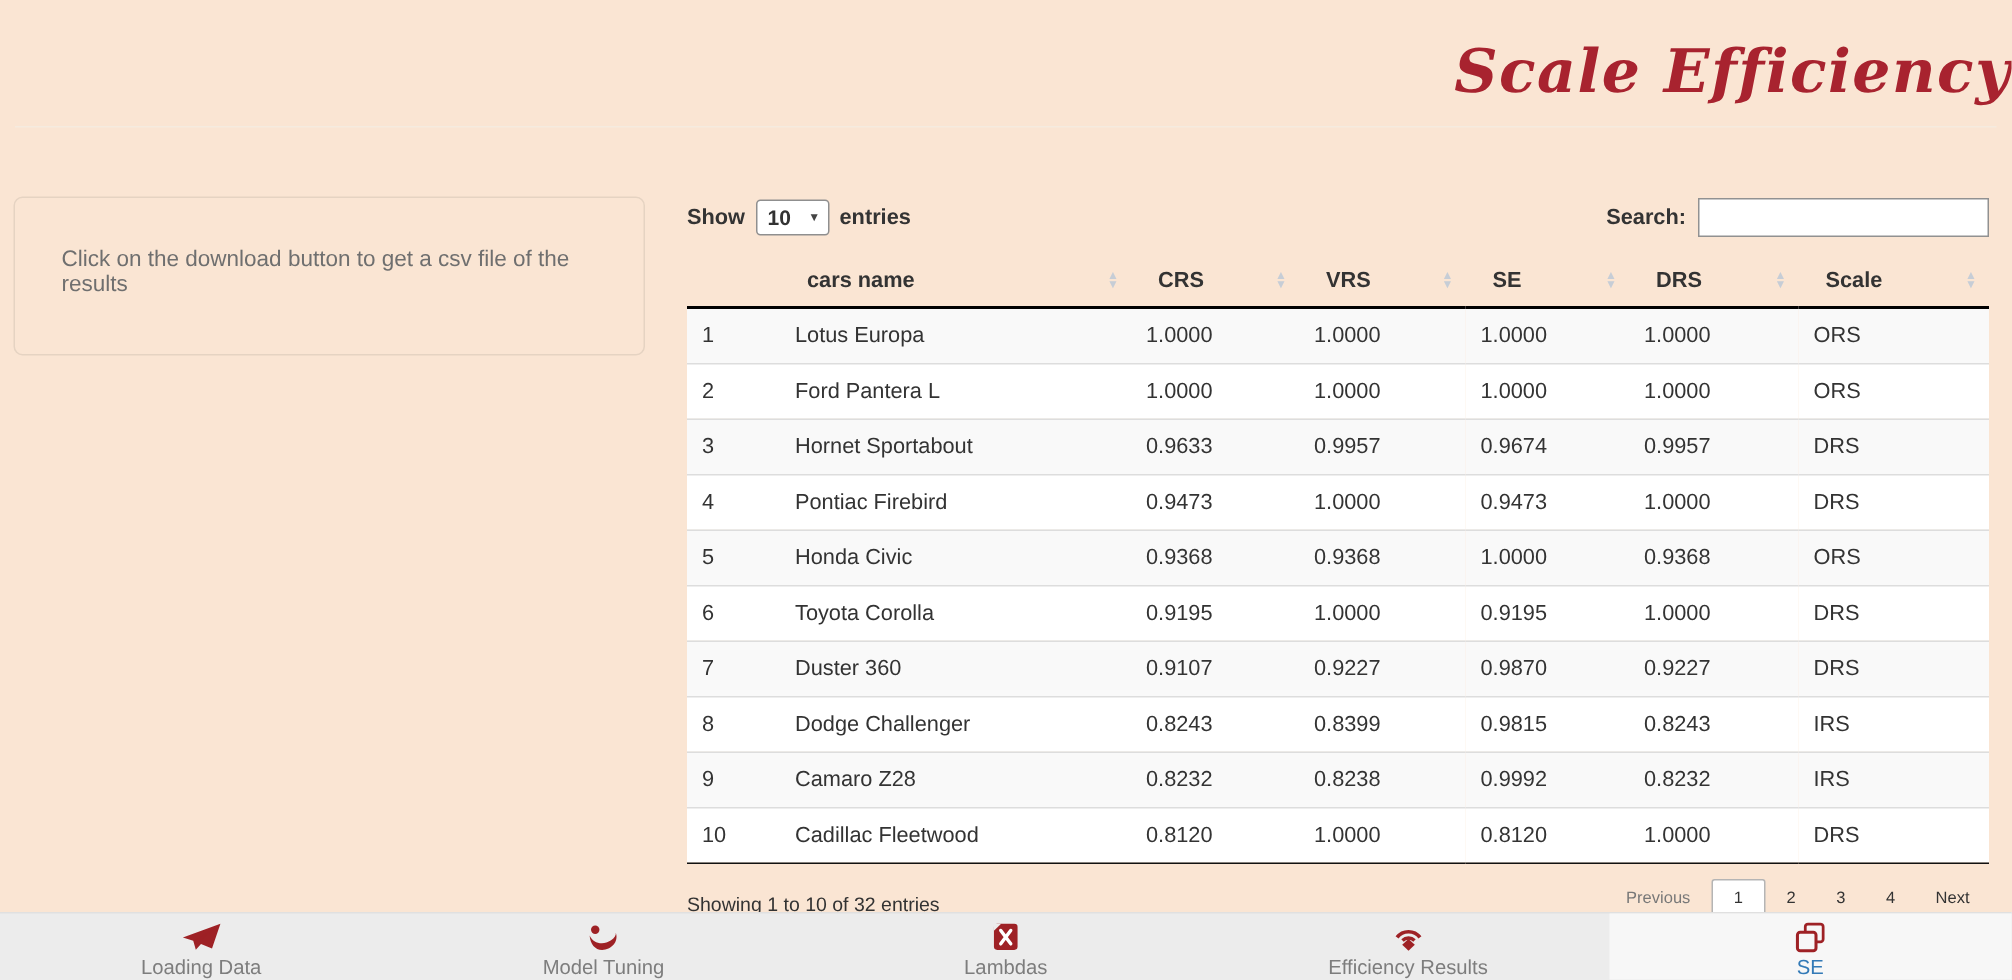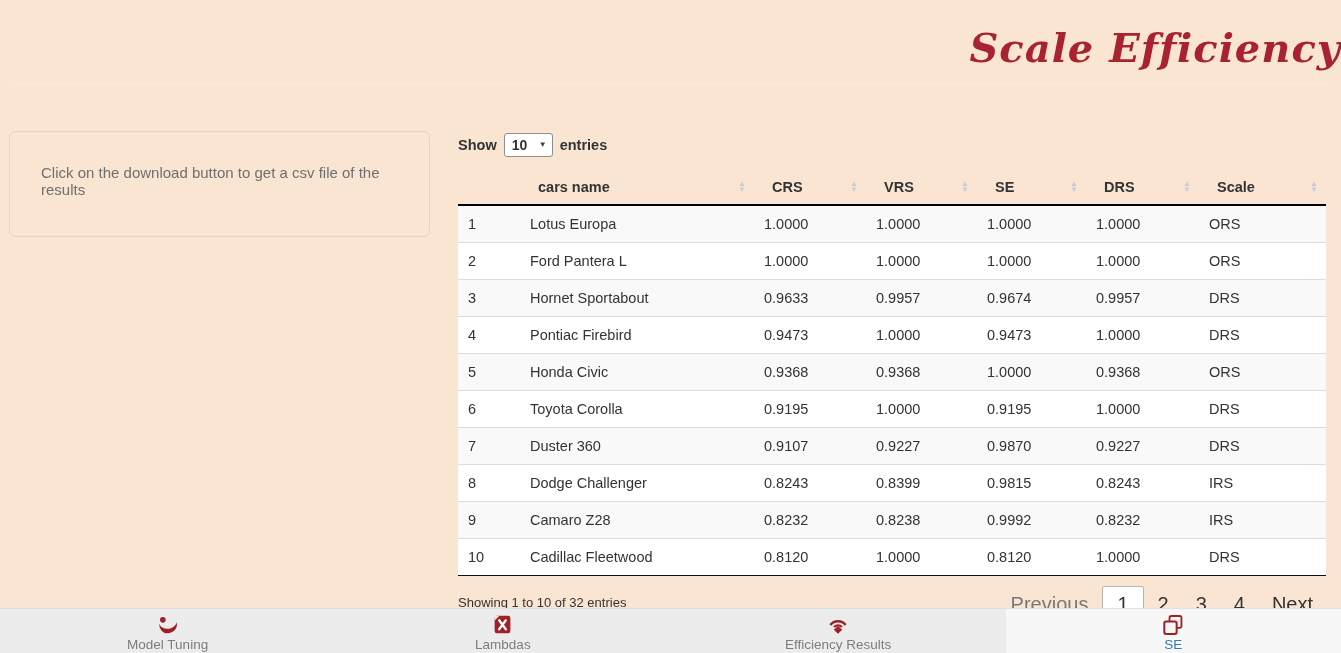--- a/index.html
+++ b/index.html
@@ -73,21 +73,21 @@
     display:flex; flex-direction:column; font-size:8px; line-height:6px;
     color:#c6cdd6; text-align:center;
   }
   table.dt tbody tr { border-top:1px solid #ddd; }
   table.dt tbody tr:nth-child(odd) { background:#f9f9f9; }
   table.dt tbody tr:nth-child(even) { background:#fff; }
   table.dt td { padding:0 10px; height:37px; vertical-align:middle; font-size:14.5px; }
   .dt-bottom { display:flex; justify-content:space-between; align-items:flex-start; margin-top:10px; }
   .dt-info { padding-top:9px; font-size:13px; }
   .dt-paginate { display:flex; align-items:center; }
-  .page-btn { padding:7px 13px; margin-left:1px; color:#333; cursor:pointer; font-size:20px; }
+  .page-btn { padding:7px 13px; margin-left:1px; color:#333; cursor:pointer; font-size:11px; }
   .page-btn.prev { color:#787878; cursor:default; }
   .page-btn.current {
     background:#fff; border:1px solid #b5b5b5; border-radius:2px;
     padding:6px 14px;
   }
   
   .bottom-nav {
     position:fixed; left:0; bottom:0; width:1341px; height:45px;
     background:#ececec; border-top:1px solid #e0e0e0;
     display:flex; z-index:10;
@@ -116,20 +116,24 @@
   <div class="table-area">
 
     <div class="dt-top">
       <div class="dt-length">
         <span>Show</span>
         <span class="select-box">
           <span>10</span>
           <span class="select-caret">▼</span>
         </span>
         <span>entries</span>
+      </div>
+      <div class="dt-search">
+        <span>Search:</span>
+        <input class="search-input" type="text" value="" style="">
       </div>
     </div>
 
     <table class="dt">
       <colgroup>
         <col style="width:62px">
           <col style="width:234px">
           <col style="width:112px">
         <col style="width:111px">
           <col style="width:109px">
@@ -287,20 +291,29 @@
         <span class="page-btn">4</span>
         <span class="page-btn next">Next</span>
       </div>
     </div>
   </div>
 </div>
 
 <nav class="bottom-nav">
   <div class="nav-tab">
     <span class="nav-icon">
+      <svg width="28" height="19" viewBox="0 0 32 22" xmlns="http://www.w3.org/2000/svg">
+        <path fill="#9e2125" d="M31 1 2 11.5l8 2.6 2 7 4-4.6 8.5 3.5z"></path>
+        <path fill="#9e2125" d="M10.5 14.5 27 4 12.5 16.5z" opacity="0.7"></path>
+      </svg>
+    </span>
+    <span class="nav-label">Loading Data</span>
+  </div>
+  <div class="nav-tab">
+    <span class="nav-icon">
       <svg width="24" height="20" viewBox="0 0 24 22" xmlns="http://www.w3.org/2000/svg" fill="#9e2125">
         <circle cx="6.3" cy="5.3" r="3.1"></circle>
         <path d="M2.2 9.5c2.4 5.6 9.6 7.7 15.7 3.6 2.6-1.8 3.8-4 3.5-5.6 2.3 6.6-3.4 12.6-10 12.6-5.3 0-8.8-4.4-9.2-10.6z"></path>
       </svg>
     </span>
     <span class="nav-label">Model Tuning</span>
   </div>
   <div class="nav-tab">
     <span class="nav-icon">
       <svg width="21" height="21" viewBox="0 0 24 24" xmlns="http://www.w3.org/2000/svg">

